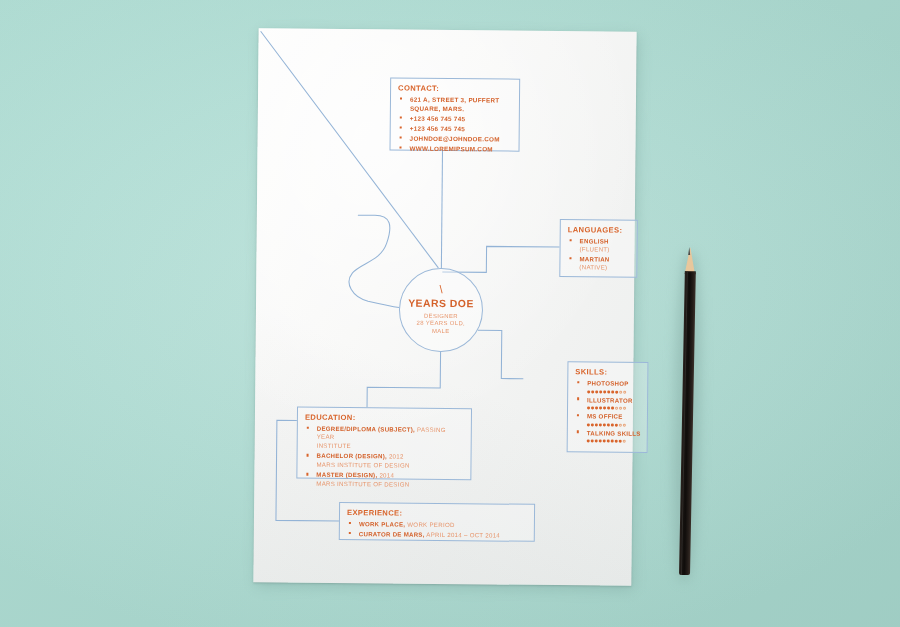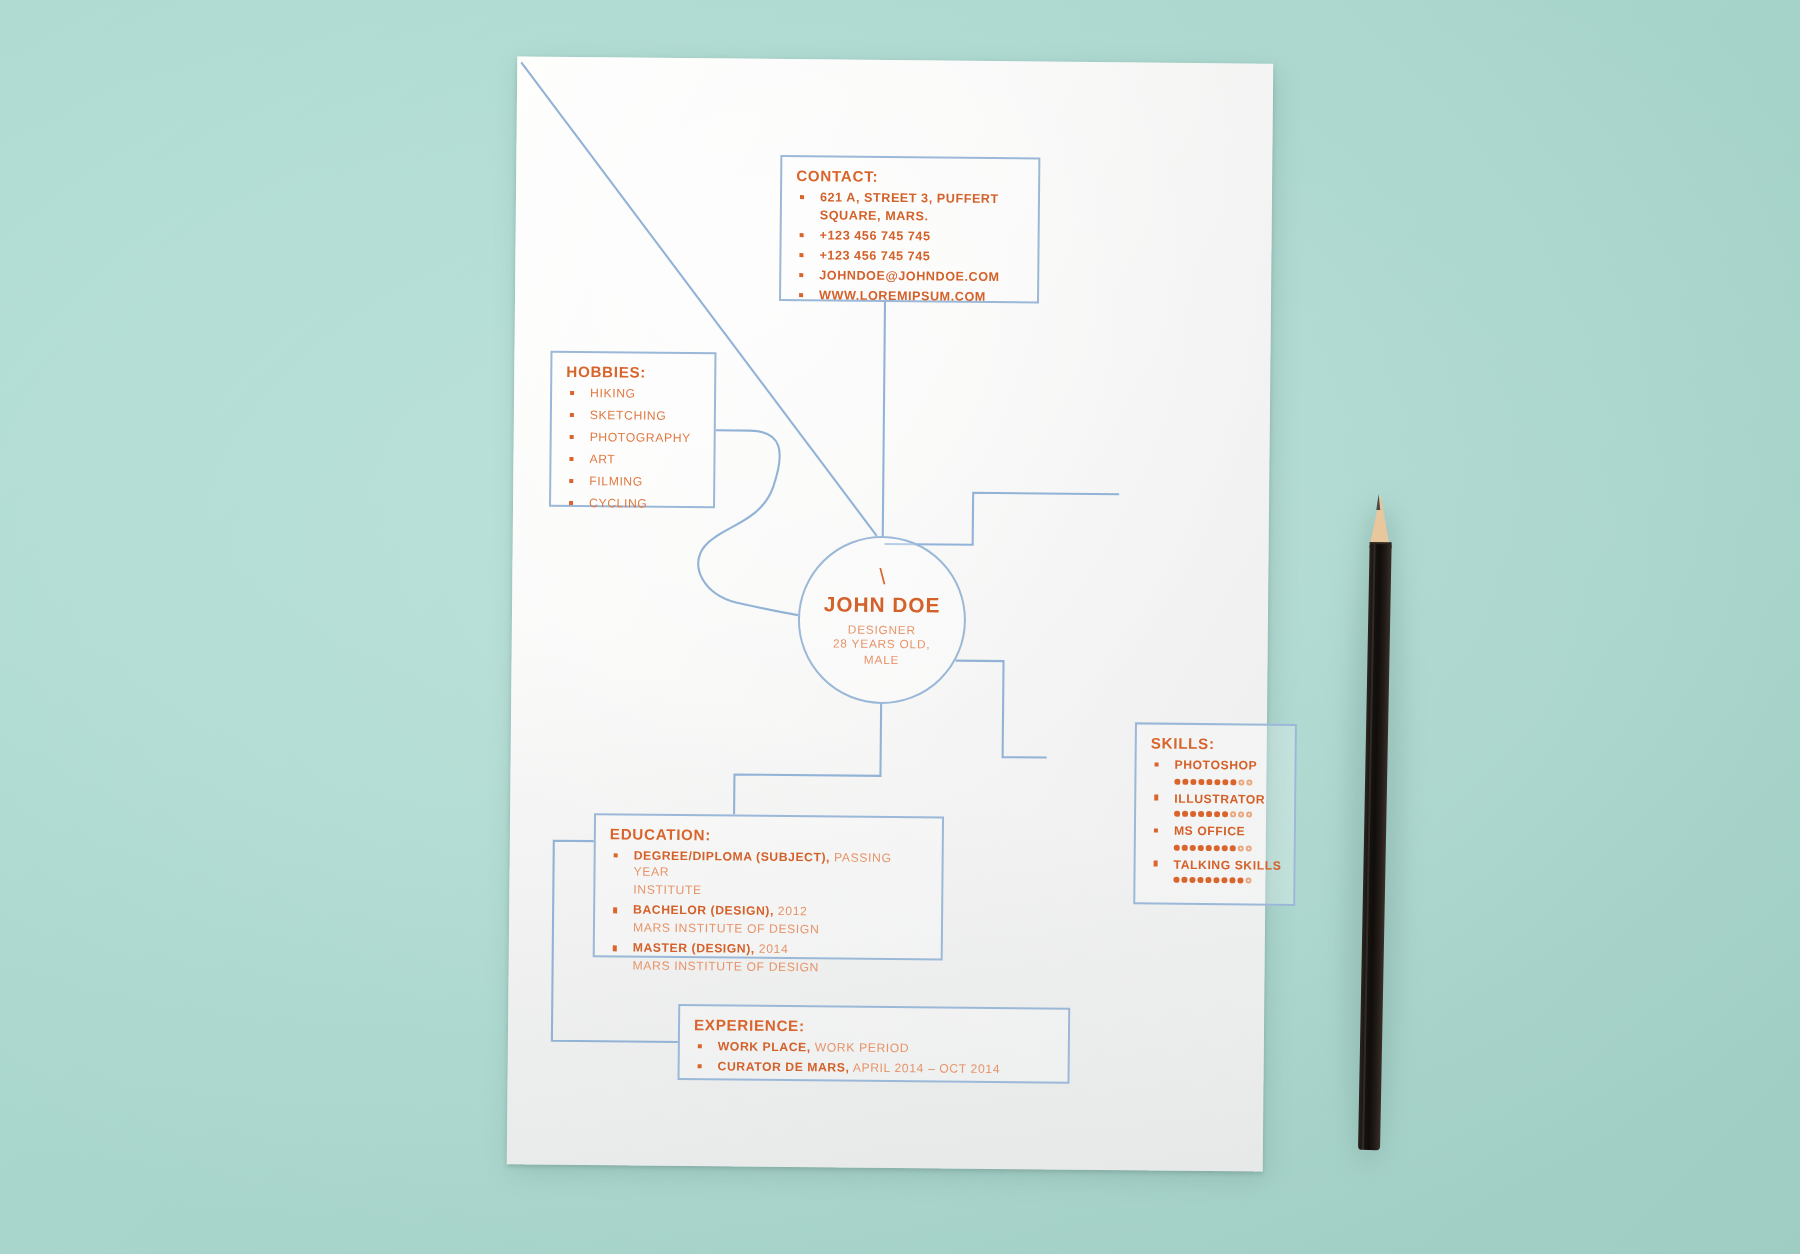--- a/index.html
+++ b/index.html
@@ -205,49 +205,45 @@
         <path d="M 268 348 L 246 348 L 246 300 L 222 300"></path>
 
         <path d="M 185 322 L 185 358 L 112 358 L 112 378"></path>
 
         <path d="M 42 392 L 22 392 L 22 492 L 85 492"></path>
 
       </svg>
 
       <div id="center-circle">
         <div id="slash">\</div>
-        <div id="name">JOHN DOE</div>
+        <div id="name">YEARS DOE</div>
         <div id="role">DESIGNER</div>
         <div id="age">28 YEARS OLD,</div>
         <div id="gender">MALE</div>
       </div>
 
       <div class="box" id="box-contact">
         <div class="hdr">CONTACT:</div>
         <ul class="items" id="contact-list">
             <li><b>621 A, STREET 3, PUFFERT SQUARE, MARS.</b></li>
             <li><b>+123 456 745 745</b></li>
             <li><b>+123 456 745 745</b></li>
             <li><b>JOHNDOE@JOHNDOE.COM</b></li>
             <li><b>WWW.LOREMIPSUM.COM</b></li>
           </ul>
       </div>
 
-      <div class="box" id="box-hobbies">
-        <div class="hdr">HOBBIES:</div>
-        <ul class="items" id="hobbies-list">
-            <li>HIKING</li>
-            <li>SKETCHING</li>
-            <li>PHOTOGRAPHY</li>
-            <li>ART</li>
-            <li>FILMING</li>
-            <li>CYCLING</li>
-          </ul>
-      </div>
-
+
+      <div class="box" id="box-languages">
+        <div class="hdr">LANGUAGES:</div>
+        <ul class="items" id="languages-list">
+            <li><b>ENGLISH</b><span class="sub">(FLUENT)</span></li>
+            <li><b>MARTIAN</b><span class="sub">(NATIVE)</span></li>
+          </ul>
+      </div>
 
       <div class="box" id="box-skills">
         <div class="hdr">SKILLS:</div>
         <ul class="items" id="skills-list">
             <li><b>PHOTOSHOP</b><span class="rating"><i class="on"></i><i class="on"></i><i class="on"></i><i class="on"></i><i class="on"></i><i class="on"></i><i class="on"></i><i class="on"></i><i class="off"></i><i class="off"></i></span></li>
             <li><b>ILLUSTRATOR</b><span class="rating"><i class="on"></i><i class="on"></i><i class="on"></i><i class="on"></i><i class="on"></i><i class="on"></i><i class="on"></i><i class="off"></i><i class="off"></i><i class="off"></i></span></li>
             <li><b>MS OFFICE</b><span class="rating"><i class="on"></i><i class="on"></i><i class="on"></i><i class="on"></i><i class="on"></i><i class="on"></i><i class="on"></i><i class="on"></i><i class="off"></i><i class="off"></i></span></li>
             <li><b>TALKING SKILLS</b><span class="rating"><i class="on"></i><i class="on"></i><i class="on"></i><i class="on"></i><i class="on"></i><i class="on"></i><i class="on"></i><i class="on"></i><i class="on"></i><i class="off"></i></span></li>
           </ul>
       </div>

